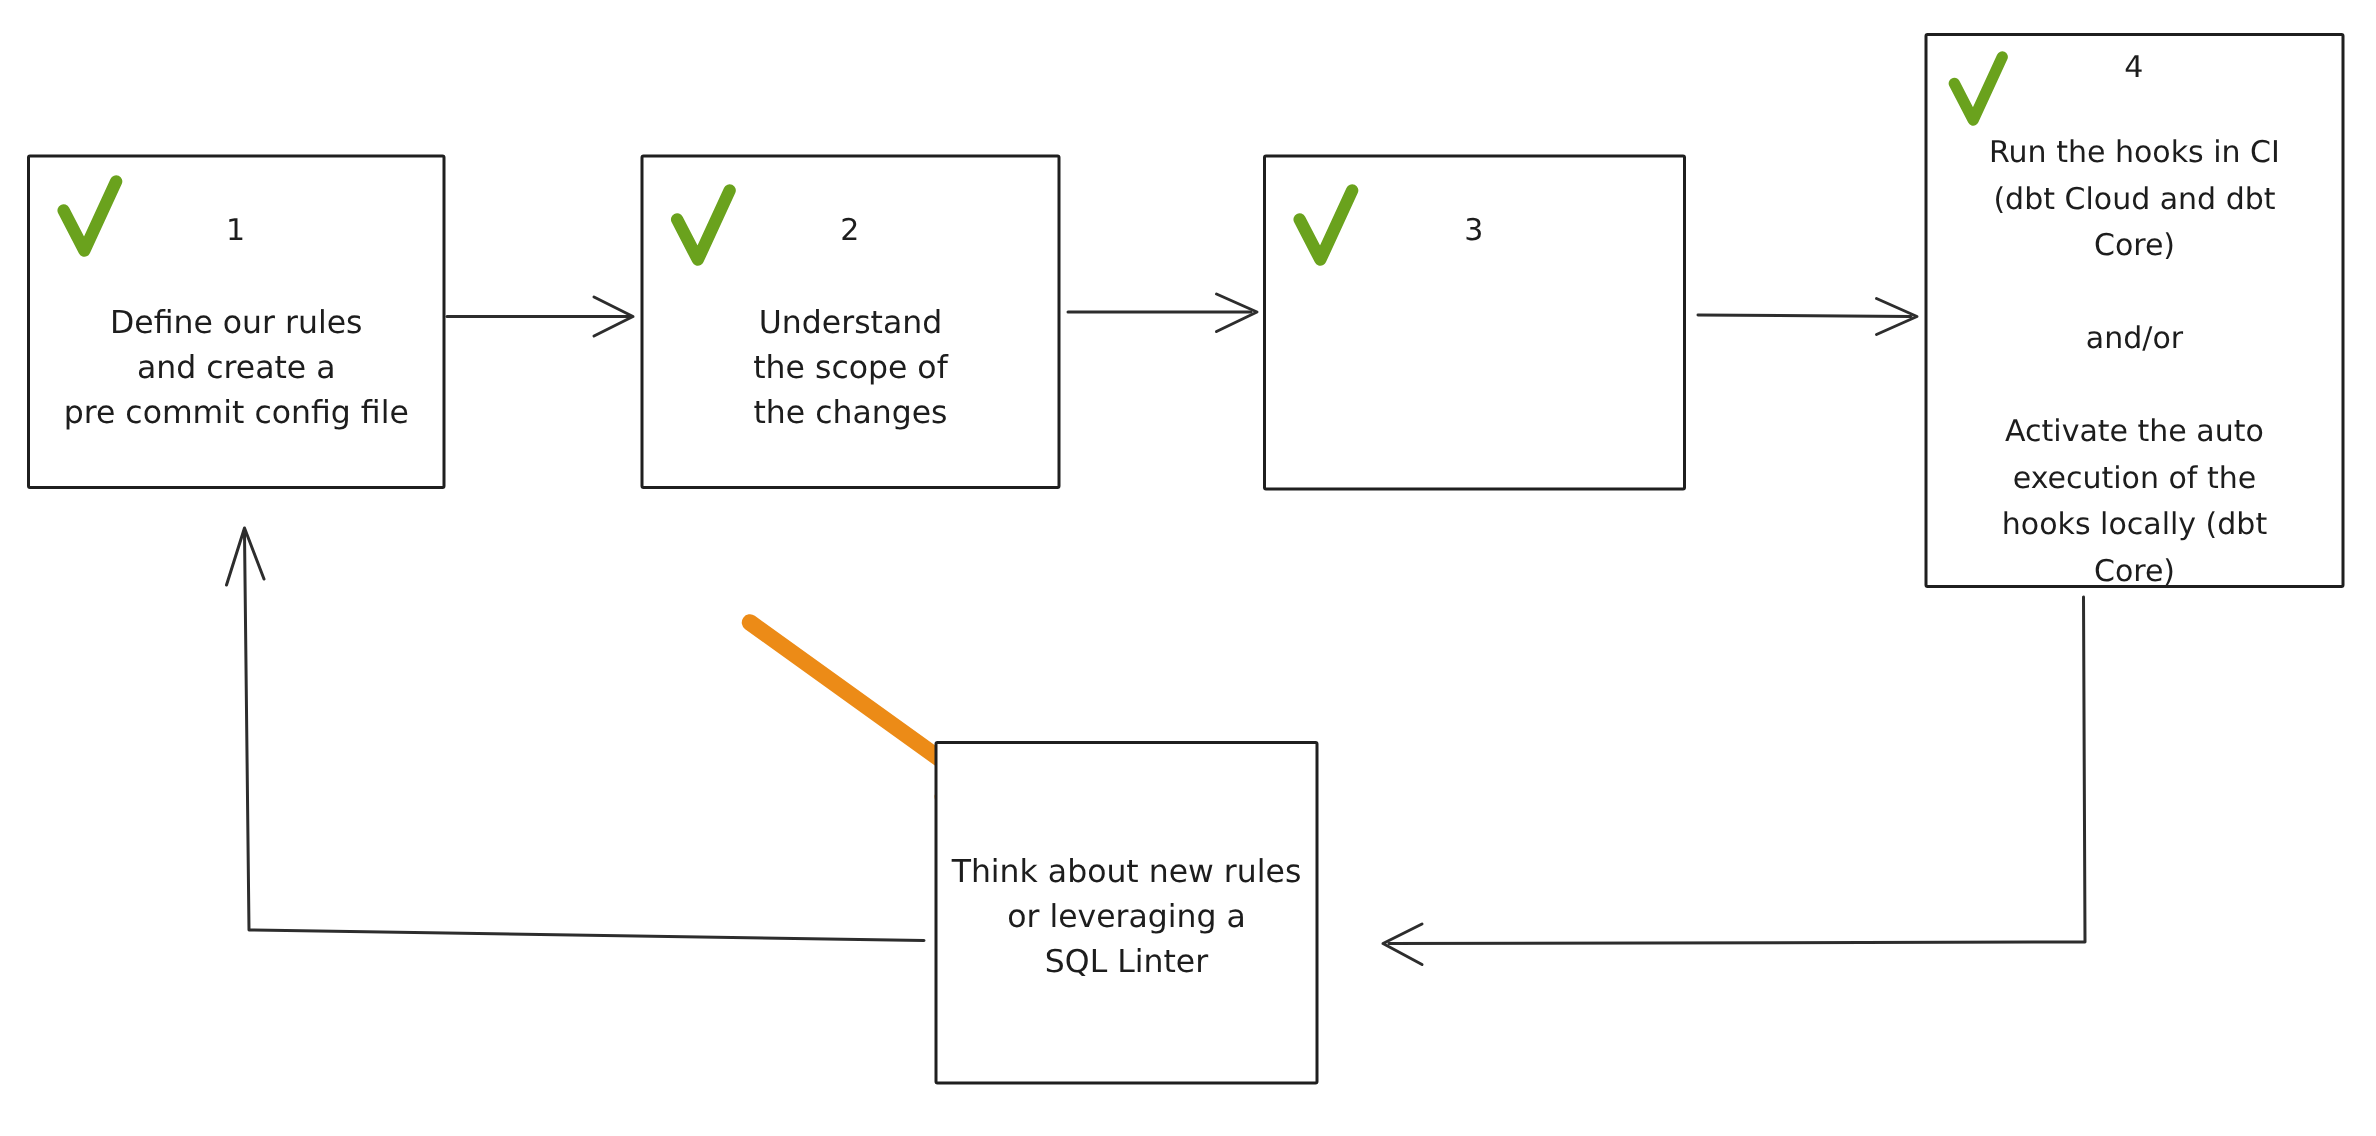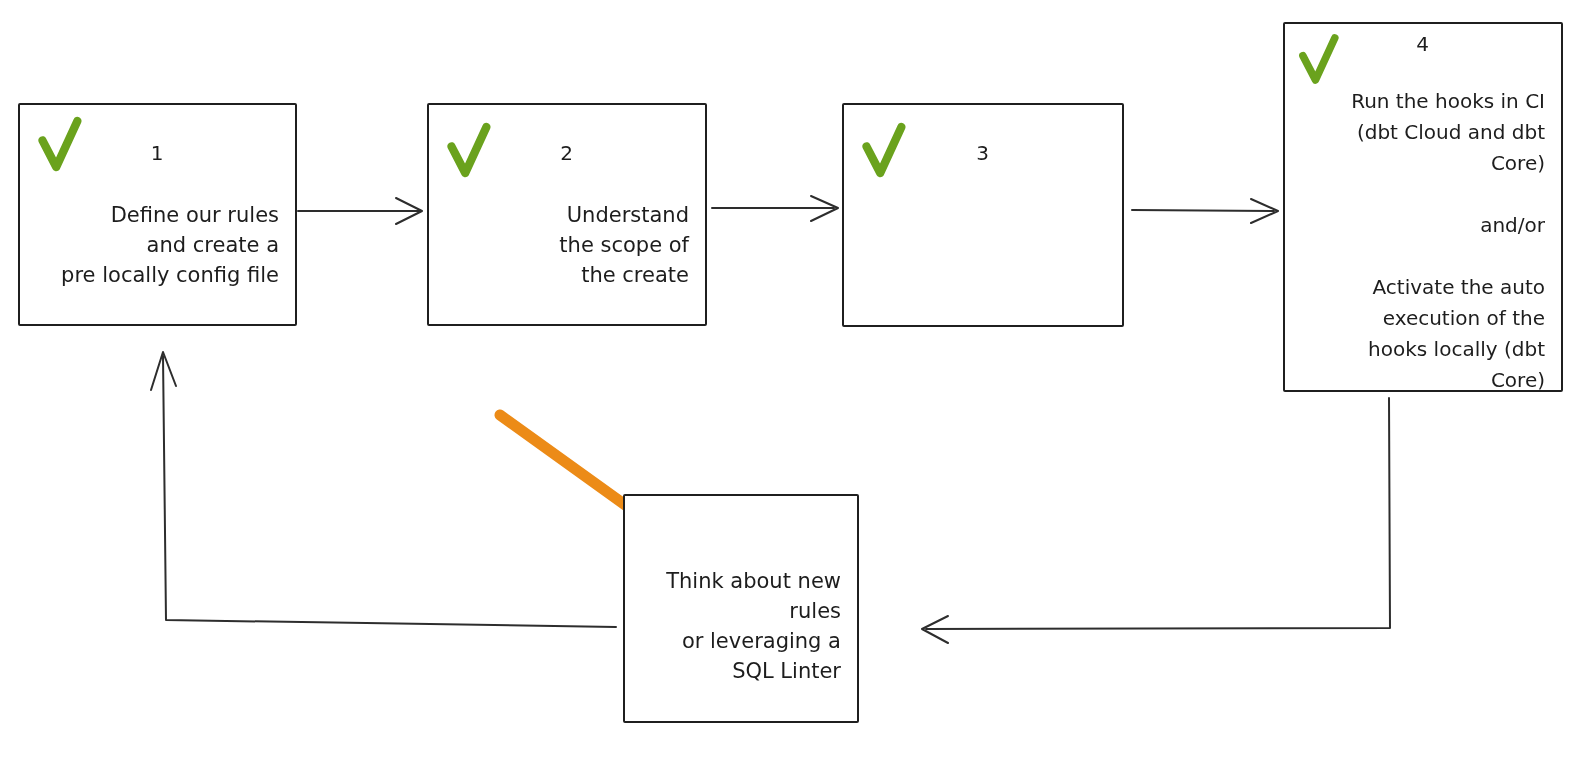--- a/index.html
+++ b/index.html
@@ -50,22 +50,22 @@
   .num {
     position: absolute;
     left: 0; right: 0;
     text-align: center;
     font-size: 20px;
     line-height: 24px;
     letter-spacing: 1px;
   }
   .txt {
     position: absolute;
-    left: 2px; right: 16px;
-    text-align: right;
+    left: 2px; right: 2px;
+    text-align: center;
     white-space: pre-line;
     font-size: 21px;
     line-height: 30px;
   }
   
   .step .num { top: 36px; }
   .step .txt { top: 95px; }
   
   .step4 .check { left: 12px; top: 6px; width: 42px; height: 58px; }
   .step4 .num { top: 8px; }
@@ -105,31 +105,31 @@
     </g>
   </svg>
 
   <div class="box step" style="left:18px; top:103px; width:279px; height:223px;">
     <svg class="check" viewBox="0 0 50 64" stroke="#6AA21D">
       <path d="M7 28 L22 57 L45 7"></path>
     </svg>
     <div class="num">1</div>
     <div class="txt">Define our rules
 and create a
-pre locally config file</div>
+pre commit config file</div>
   </div>
 
   <div class="box step" style="left:427px; top:103px; width:280px; height:223px;">
     <svg class="check" style="top:14px;" viewBox="0 0 50 64" stroke="#6AA21D">
       <path d="M7 28 L22 57 L45 7"></path>
     </svg>
     <div class="num">2</div>
     <div class="txt">Understand
 the scope of
-the create</div>
+the changes</div>
   </div>
 
   <div class="box step" style="left:842px; top:103px; width:282px; height:224px;">
     <svg class="check" style="top:14px;" viewBox="0 0 50 64" stroke="#6AA21D">
       <path d="M7 28 L22 57 L45 7"></path>
     </svg>
     <div class="num">3</div>
   </div>
 
   <div class="box step4" style="left:1283px; top:22px; width:280px; height:370px;">
@@ -142,19 +142,19 @@
 Core)
 
 and/or
 
 Activate the auto
 execution of the
 hooks locally (dbt
 Core)</div>
   </div>
 
-  <div class="box loopbox" style="left:623px; top:494px; width:236px; height:229px;">
+  <div class="box loopbox" style="left:623px; top:494px; width:256px; height:229px;">
     <div class="txt">Think about new rules
 or leveraging a
 SQL Linter</div>
   </div>
 
 </div>
 
 </body></html>

